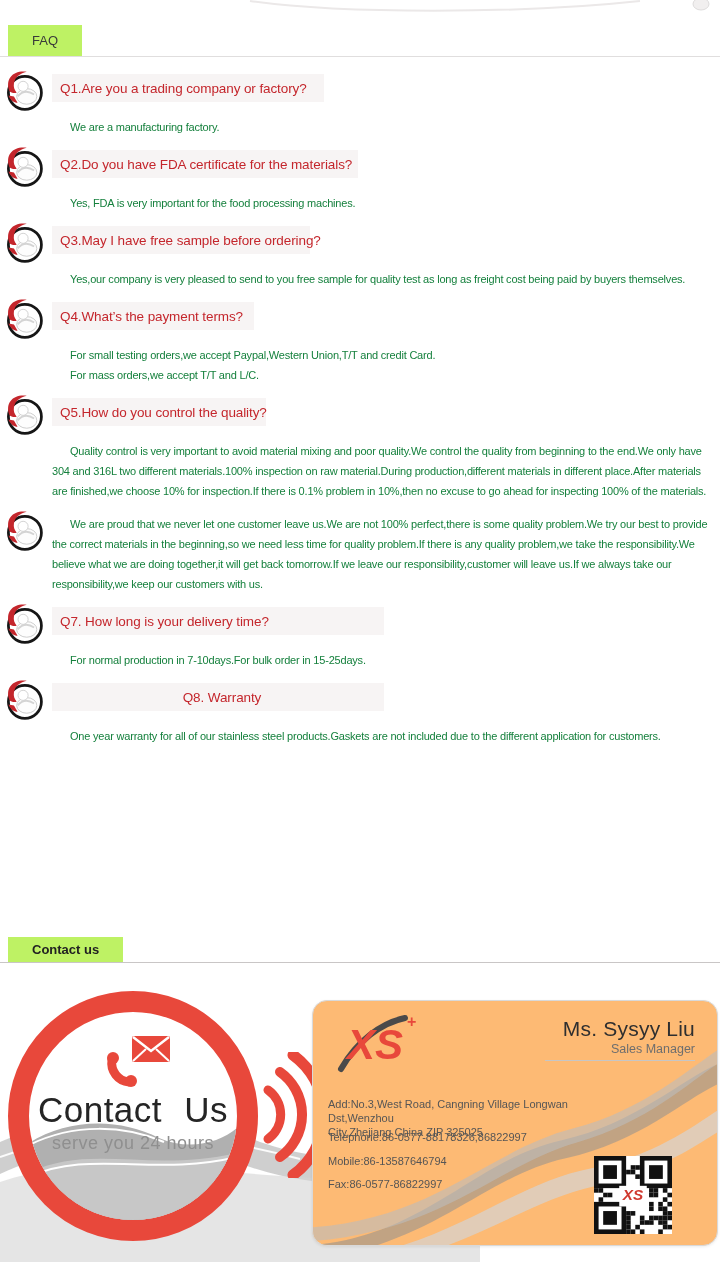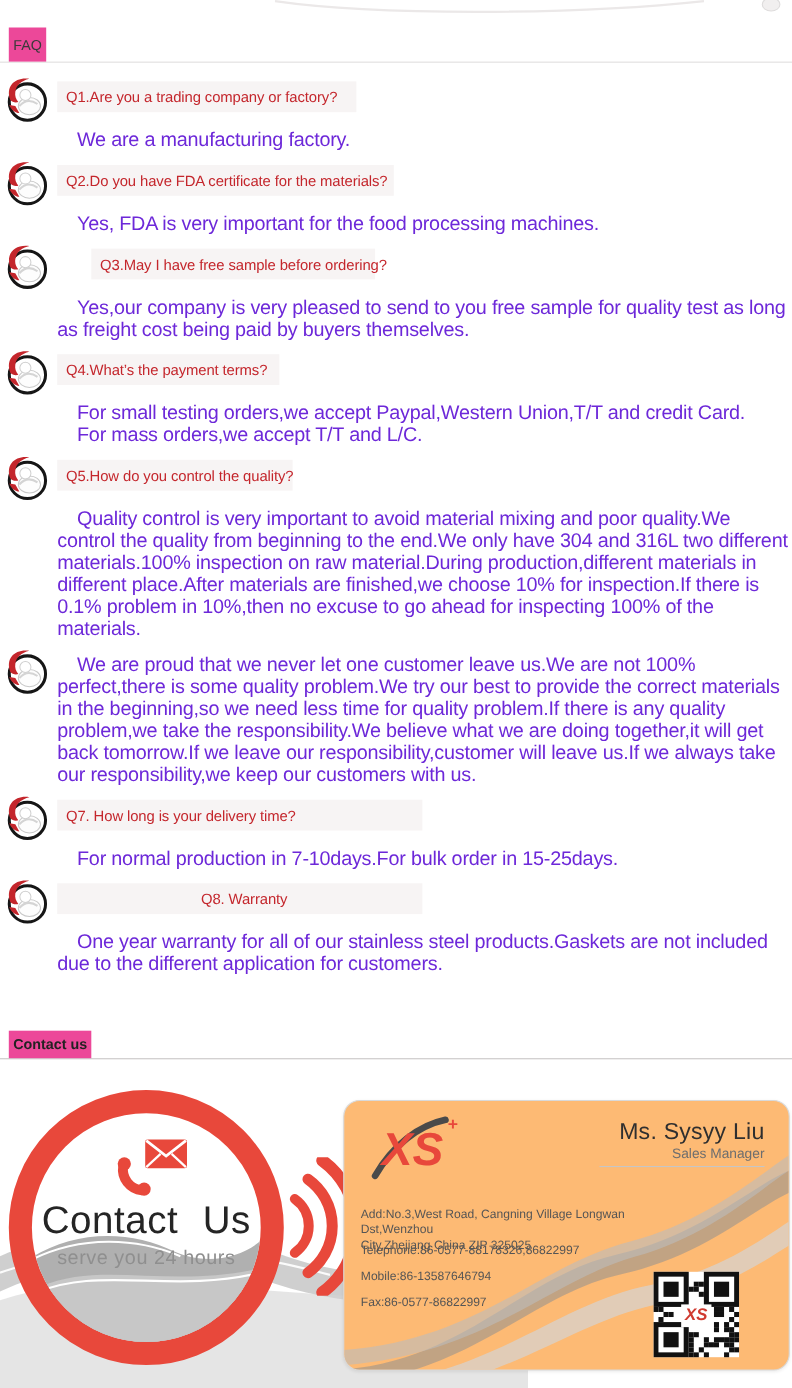--- a/index.html
+++ b/index.html
@@ -6,41 +6,41 @@
   html,body { width:720px; }
   body {
     position:relative; width:720px; height:1262px; background:#ffffff;
     font-family:"Liberation Sans", sans-serif; color:#3d3d3d; overflow:hidden;
   }
   
   .top-decor { position:absolute; left:0; top:0; width:720px; height:16px; }
 
   
   .tab {
-    position:absolute; background:#ec4899; color:#3a3a3a;
-    display:flex; align-items:center; padding:0 4px; font-size:13px;
+    position:absolute; background:#bef264; color:#3a3a3a;
+    display:flex; align-items:center; padding:0 24px; font-size:13px;
   }
   .tab-faq { left:8px; top:25px; height:31px; }
   .tab-contact { left:8px; top:0; height:25px; font-weight:bold; color:#222; }
   .divider { position:absolute; left:0; width:720px; border-top:1px solid #e0dede; }
   .divider-faq { top:56px; }
   .divider-contact { top:25px; border-top-color:#c9c6c6; }
 
   
   .faq-list { position:absolute; left:0; top:56px; width:720px; padding-top:18px; }
   .faq-item { position:relative; margin-left:52px; padding-bottom:13px; }
   .mascot { position:absolute; left:-50px; top:-7px; width:44px; height:46px; }
   .qbar {
     height:28px; background:#f7f4f4; display:flex; align-items:center;
     padding-left:8px; margin-bottom:15px;
   }
   .qtext { color:#c4262c; font-size:13.5px; letter-spacing:-0.1px; white-space:nowrap; }
   .answers { width:665px; }
   .answer {
-    font-size:18px; line-height:20px; color:#6d28d9; letter-spacing:-0.2px;
+    font-size:11px; line-height:20px; color:#15803d; letter-spacing:-0.2px;
     text-indent:18px;
   }
 
   
   .contact-section { position:absolute; left:0; top:937px; width:720px; height:325px; }
   .page-waves { position:absolute; left:0; top:150px; width:480px; height:175px; z-index:0; }
 
   .badge {
     position:absolute; left:8px; top:54px; width:250px; height:250px; z-index:1;
     border:21px solid #e8483b; border-radius:50%; background:#fff; overflow:hidden;
@@ -120,21 +120,21 @@
     </div>
     <div class="answers">
         <p class="answer">Yes, FDA is very important for the food processing machines.</p>
       </div>
   </div>
 
   <div class="faq-item">
     <svg class="mascot">
         <use href="#mascot"></use>
       </svg>
-    <div class="qbar" style="width: 258px; margin-left: 31px;">
+    <div class="qbar" style="width: 258px;">
       <span class="qtext">Q3.May I have free sample before ordering?</span>
     </div>
     <div class="answers">
         <p class="answer">Yes,our company is very pleased to send to you free sample for quality test as long as freight cost being paid by buyers themselves.</p>
       </div>
   </div>
 
   <div class="faq-item">
     <svg class="mascot">
         <use href="#mascot"></use>

